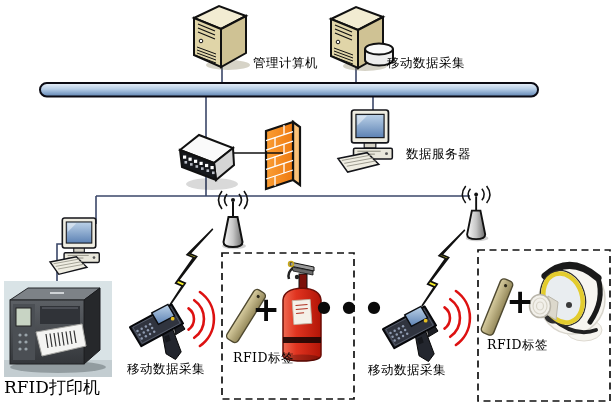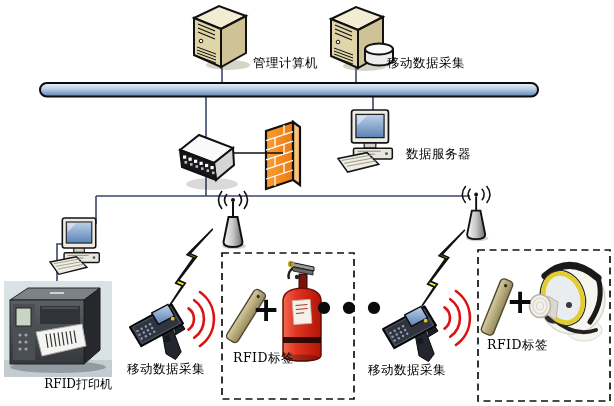--- a/index.html
+++ b/index.html
@@ -1,20 +1,20 @@
 <!DOCTYPE html>
 <html><head>
 <meta charset="utf-8">
 <style>
   html,body{margin:0;padding:0;background:#fff;}
   #stage{position:relative;width:614px;height:406px;background:#ffffff;overflow:hidden;
          font-family:"DejaVu Serif","Liberation Serif",serif;}
   #stage svg{position:absolute;left:0;top:0;}
   .lbl{position:absolute;font-size:12.5px;color:#000;white-space:nowrap;letter-spacing:0.5px;}
-  .lbl-printer{left:4px;top:376px;width:108px;text-align:right;font-size:12px;letter-spacing:0;}
+  .lbl-printer{left:4px;top:376px;width:108px;text-align:left;font-size:17px;letter-spacing:0;}
   .lbl-app{left:253px;top:55px;}
   .lbl-data{left:387px;top:55px;}
   .lbl-mgmt{left:406px;top:146px;}
   .lbl-mob1{left:127px;top:361px;}
   .lbl-tag1{left:233px;top:350px;}
   .lbl-mob2{left:368px;top:362px;}
   .lbl-tag2{left:487px;top:337px;}
   .plus{position:absolute;font-family:"DejaVu Sans","Liberation Sans",sans-serif;
         font-size:33px;font-weight:bold;color:#0a0a0a;width:36px;text-align:center;line-height:38px;}
   .plus-1{left:248px;top:291px;}

